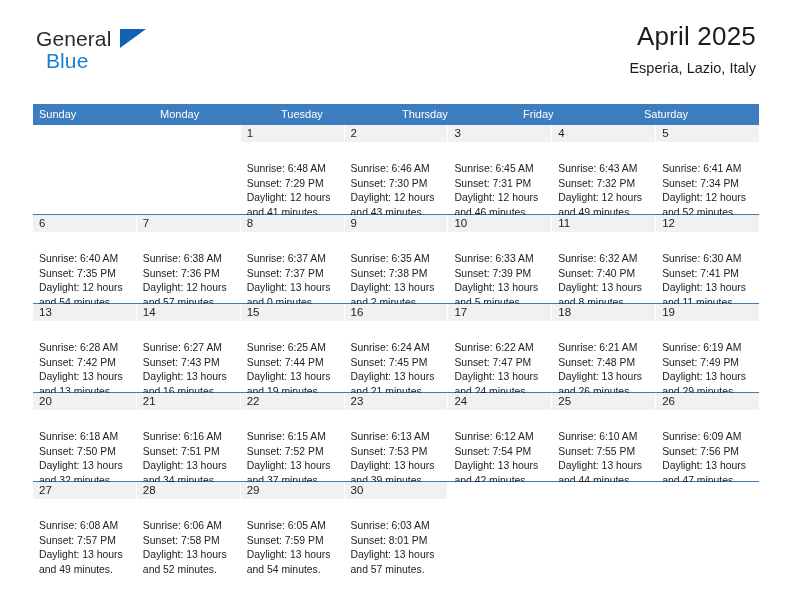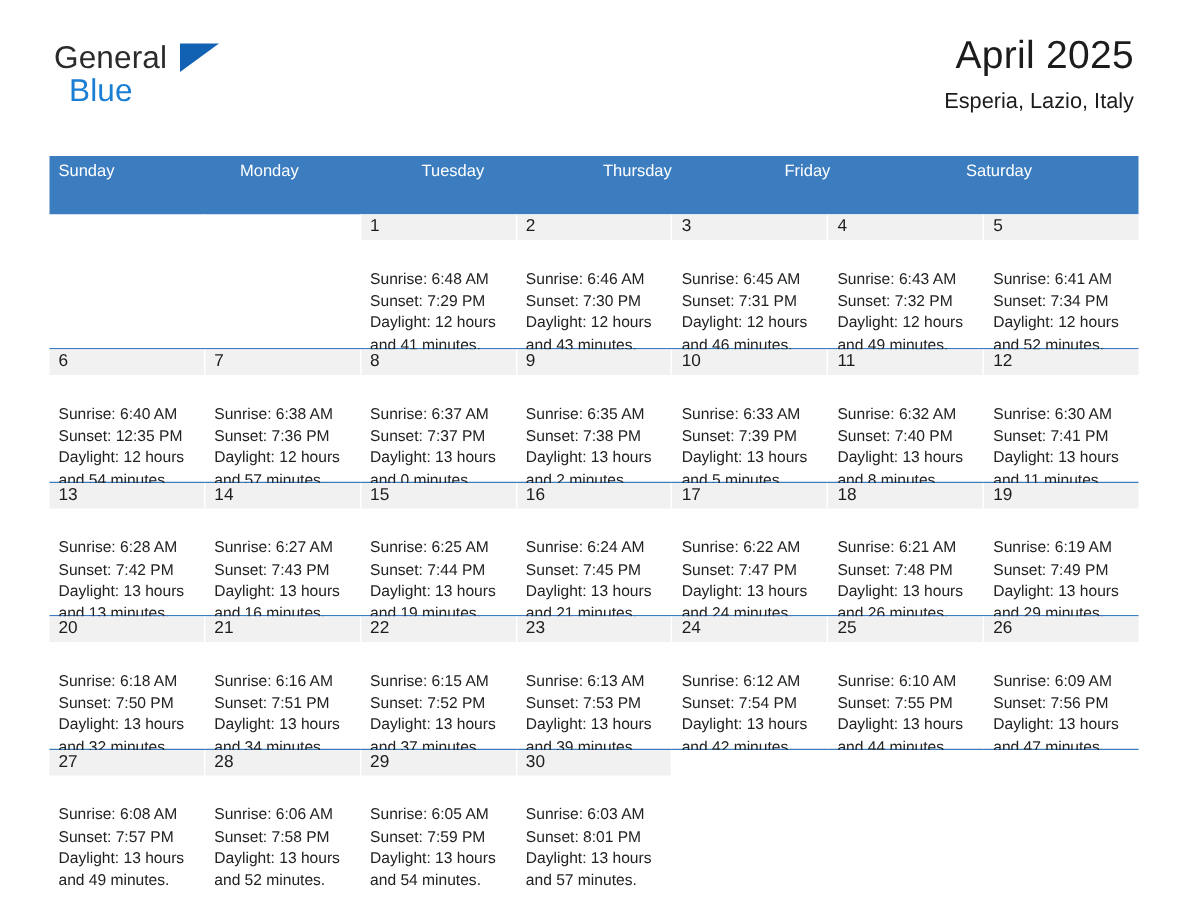--- a/index.html
+++ b/index.html
@@ -84,21 +84,21 @@
   
   .calendar {
     position: absolute;
     left: 33px;
     top: 104px;
     width: 726px;
   }
   .weekday-row {
     display: flex;
     background: #3b7dbf;
-    height: 39px;
+    height: 21px;
   }
   .weekday {
     flex: 1 1 0;
     color: #ffffff;
     font-size: 11px;
     line-height: 21px;
     padding-left: 6px;
     box-sizing: border-box;
     white-space: nowrap;
   }
@@ -239,21 +239,21 @@
             </div>
           </div>
         </div>
         <div class="week">
           <div class="day filled">
             <div class="daynum-bar">
               <div class="daynum">6</div>
             </div>
             <div class="day-lines">
               <div class="day-line">Sunrise: 6:40 AM</div>
-              <div class="day-line">Sunset: 12:35 PM</div>
+              <div class="day-line">Sunset: 7:35 PM</div>
               <div class="day-line">Daylight: 12 hours</div>
               <div class="day-line">and 54 minutes.</div>
             </div>
           </div>
           <div class="day filled">
             <div class="daynum-bar">
               <div class="daynum">7</div>
             </div>
             <div class="day-lines">
               <div class="day-line">Sunrise: 6:38 AM</div>

